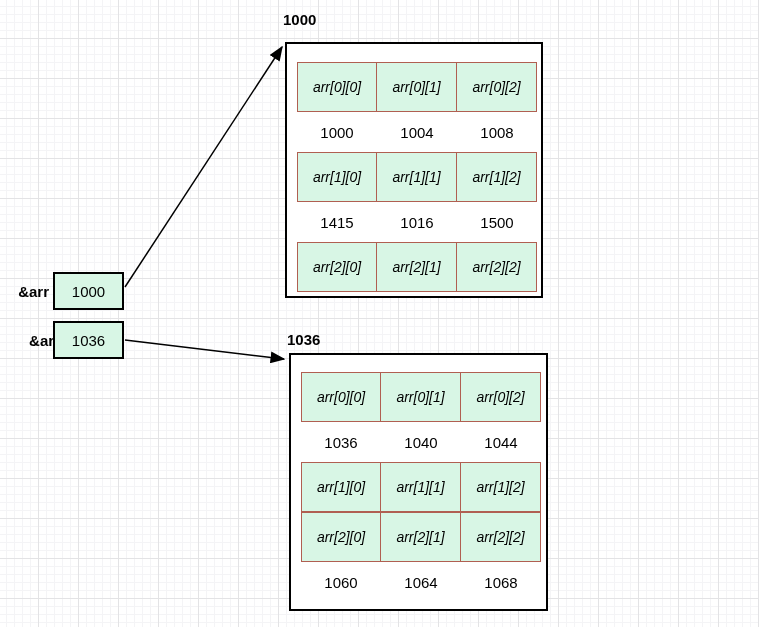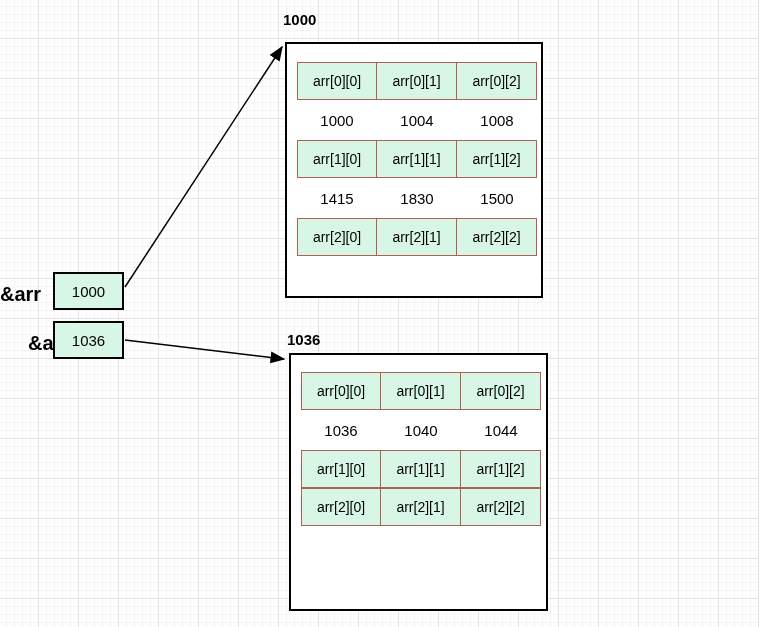--- a/index.html
+++ b/index.html
@@ -24,22 +24,22 @@
     position: absolute;
     left: 0; top: 0;
     width: 759px; height: 627px;
     pointer-events: none;
   }
 
   .ptr-label {
     position: absolute;
     left: 0;
     width: 49px;
-    text-align: left;
-    font-size: 20px;
+    text-align: right;
+    font-size: 15px;
     font-weight: bold;
     white-space: nowrap;
   }
 
   .ptr-box {
     position: absolute;
     width: 71px;
     height: 38px;
     box-sizing: border-box;
     border: 2px solid #000000;
@@ -61,28 +61,29 @@
     box-sizing: border-box;
     border: 2px solid #000000;
     background: #ffffff;
     padding-left: 10px;
   }
 
   .cells-row { display: flex; }
 
   .cell {
     width: 80px;
-    height: 38px;
+    height: 50px;
     box-sizing: border-box;
     background: #d8f6e5;
     border: 1.5px solid #b05f51;
     display: flex;
     align-items: center;
     justify-content: center;
     font-size: 14px;
+    font-style: italic;
   }
   .cell + .cell { border-left: none; }
 
   .addr-row {
     display: flex;
     height: 40px;
     align-items: center;
   }
 
   .addr {
@@ -131,21 +132,21 @@
       <div class="addr">1008</div>
     </div>
 
     <div class="cells-row">
       <div class="cell">arr[1][0]</div>
       <div class="cell">arr[1][1]</div>
       <div class="cell">arr[1][2]</div>
     </div>
     <div class="addr-row">
       <div class="addr">1415</div>
-      <div class="addr">1830</div>
+      <div class="addr">1016</div>
       <div class="addr">1500</div>
     </div>
 
     <div class="cells-row">
       <div class="cell">arr[2][0]</div>
       <div class="cell">arr[2][1]</div>
       <div class="cell">arr[2][2]</div>
     </div>
   </div>
 
@@ -168,15 +169,20 @@
       <div class="cell">arr[1][0]</div>
       <div class="cell">arr[1][1]</div>
       <div class="cell">arr[1][2]</div>
     </div>
 
     <div class="cells-row">
       <div class="cell">arr[2][0]</div>
       <div class="cell">arr[2][1]</div>
       <div class="cell">arr[2][2]</div>
     </div>
+    <div class="addr-row">
+      <div class="addr">1060</div>
+      <div class="addr">1064</div>
+      <div class="addr">1068</div>
+    </div>
   </div>
 
 </div>
 
 </body></html>

